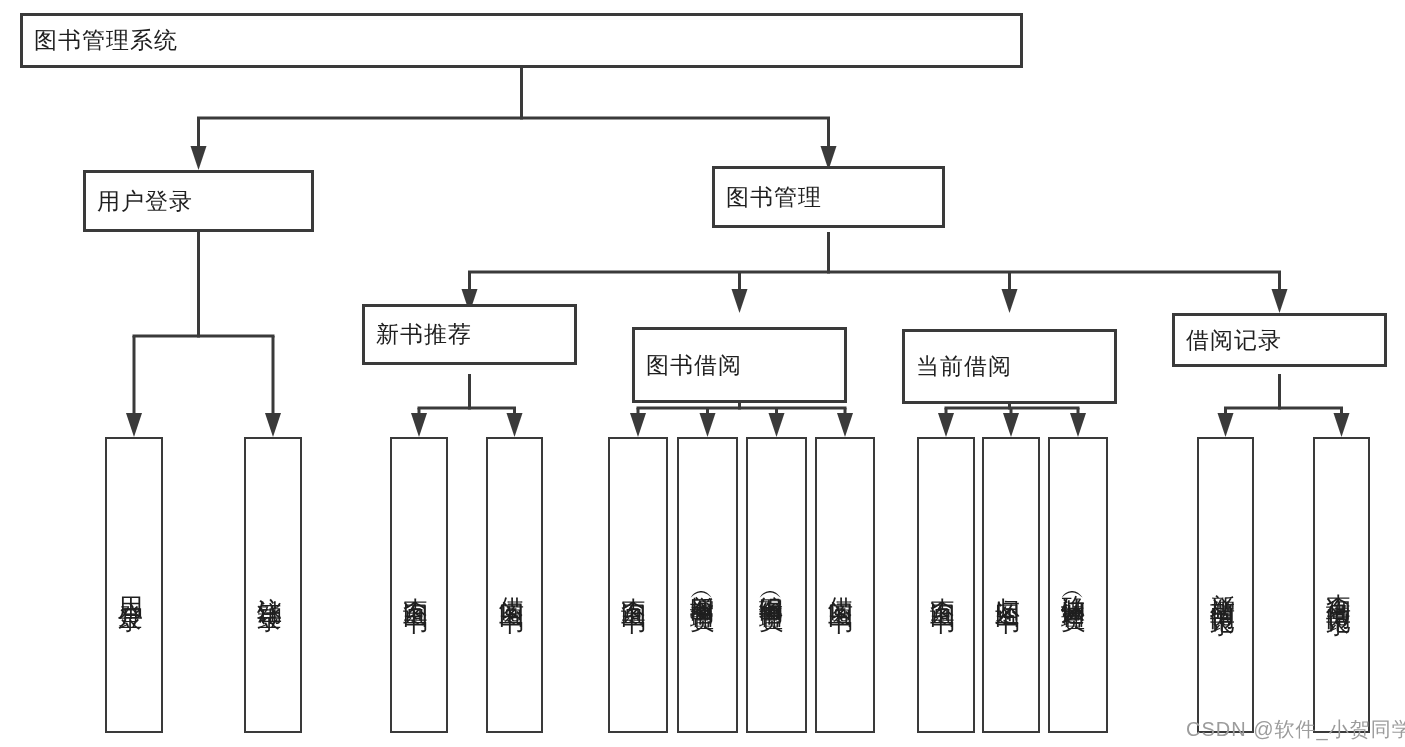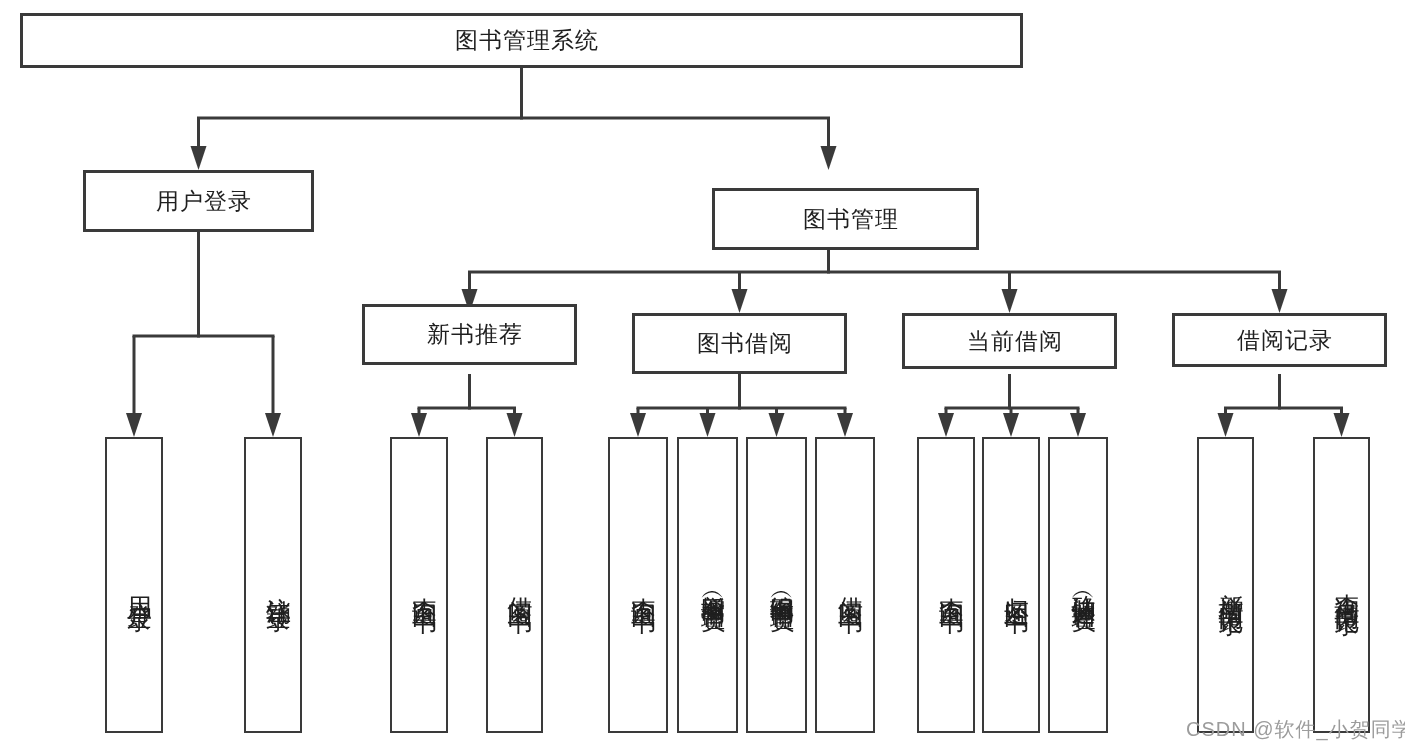--- a/index.html
+++ b/index.html
@@ -26,21 +26,20 @@
     width: 1405px; height: 747px;
   }
   svg.connectors line { stroke: var(--line); stroke-width: 3; }
   svg.connectors polygon { fill: var(--line); }
   .box {
     position: absolute;
     background: #ffffff;
     border: 3px solid var(--line);
     display: flex;
     align-items: center;
-    justify-content: center;
     color: var(--text);
     padding-left: 11px;
   }
   .box.leaf { border-width: 2px; }
   .lbl-h {
     font-size: 23px;
     letter-spacing: 1px;
     white-space: nowrap;
     color: var(--text);
   }
@@ -148,31 +147,31 @@
     </g>
   </svg>
 
   <div class="box" style="left:20px;top:13px;width:1003px;height:55px">
     <span class="lbl-h">图书管理系统</span>
   </div>
 
   <div class="box" style="left:83px;top:170px;width:231px;height:62px">
     <span class="lbl-h">用户登录</span>
   </div>
-  <div class="box" style="left:712px;top:188px;width:267px;height:62px">
+  <div class="box" style="left:712px;top:166px;width:233px;height:62px">
     <span class="lbl-h">图书管理</span>
   </div>
 
   <div class="box" style="left:362px;top:304px;width:215px;height:61px">
     <span class="lbl-h">新书推荐</span>
   </div>
-  <div class="box" style="left:632px;top:313px;width:215px;height:61px">
+  <div class="box" style="left:632px;top:327px;width:215px;height:76px">
     <span class="lbl-h">图书借阅</span>
   </div>
-  <div class="box" style="left:902px;top:313px;width:215px;height:56px">
+  <div class="box" style="left:902px;top:329px;width:215px;height:75px">
     <span class="lbl-h">当前借阅</span>
   </div>
   <div class="box" style="left:1172px;top:313px;width:215px;height:54px">
     <span class="lbl-h">借阅记录</span>
   </div>
 
   <div class="box leaf" style="left:105px;top:437px;width:58px;height:296px">
     <span class="lbl-v">用户登录</span>
   </div>
   <div class="box leaf" style="left:244px;top:437px;width:58px;height:296px">

